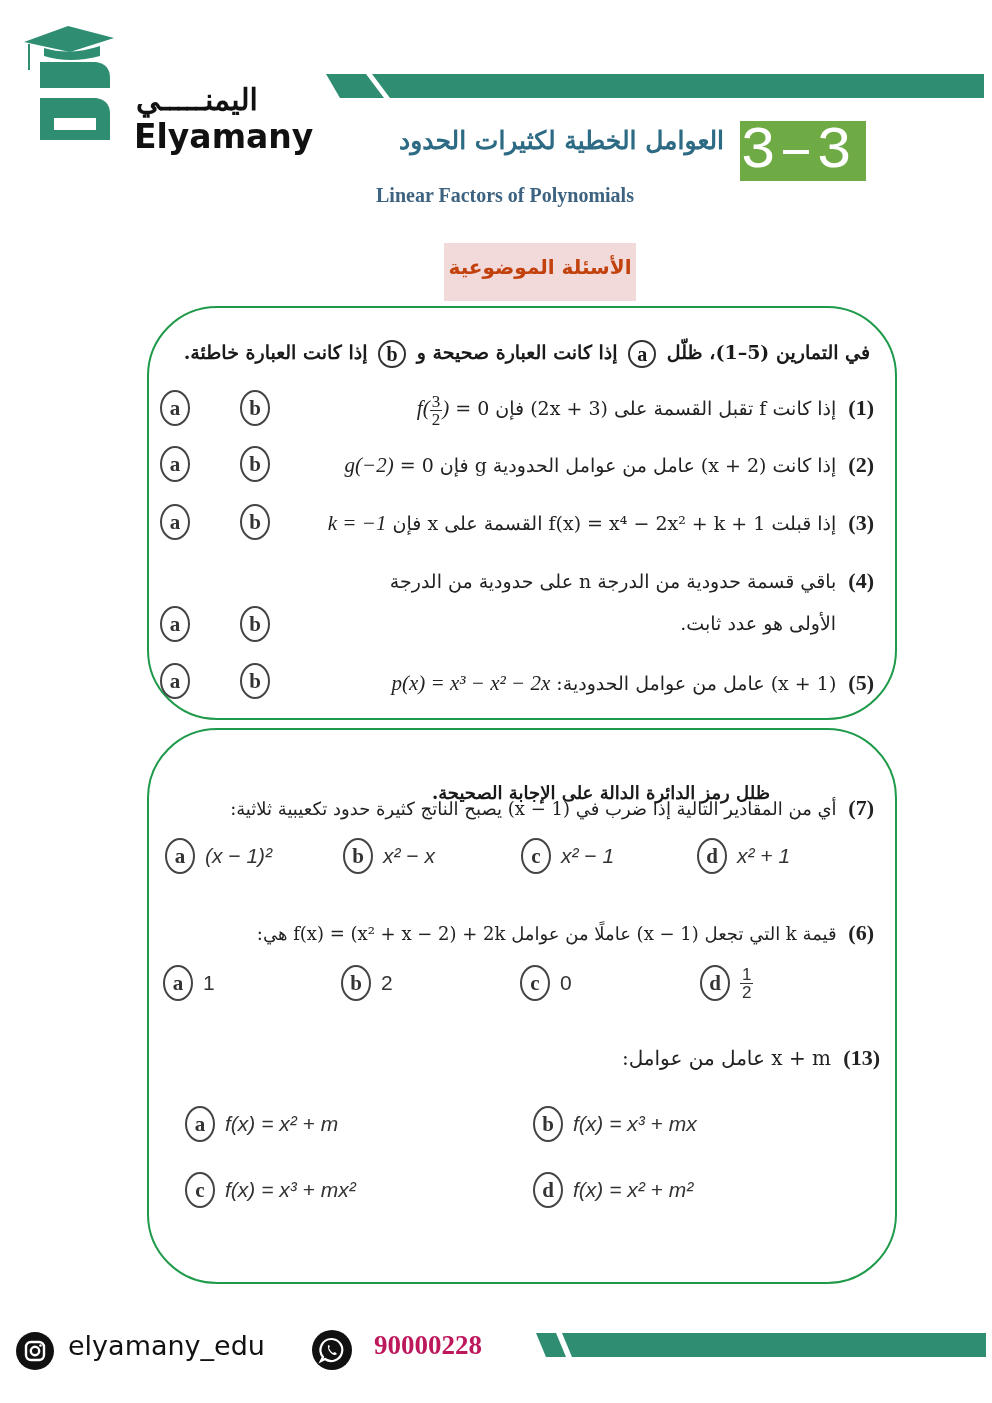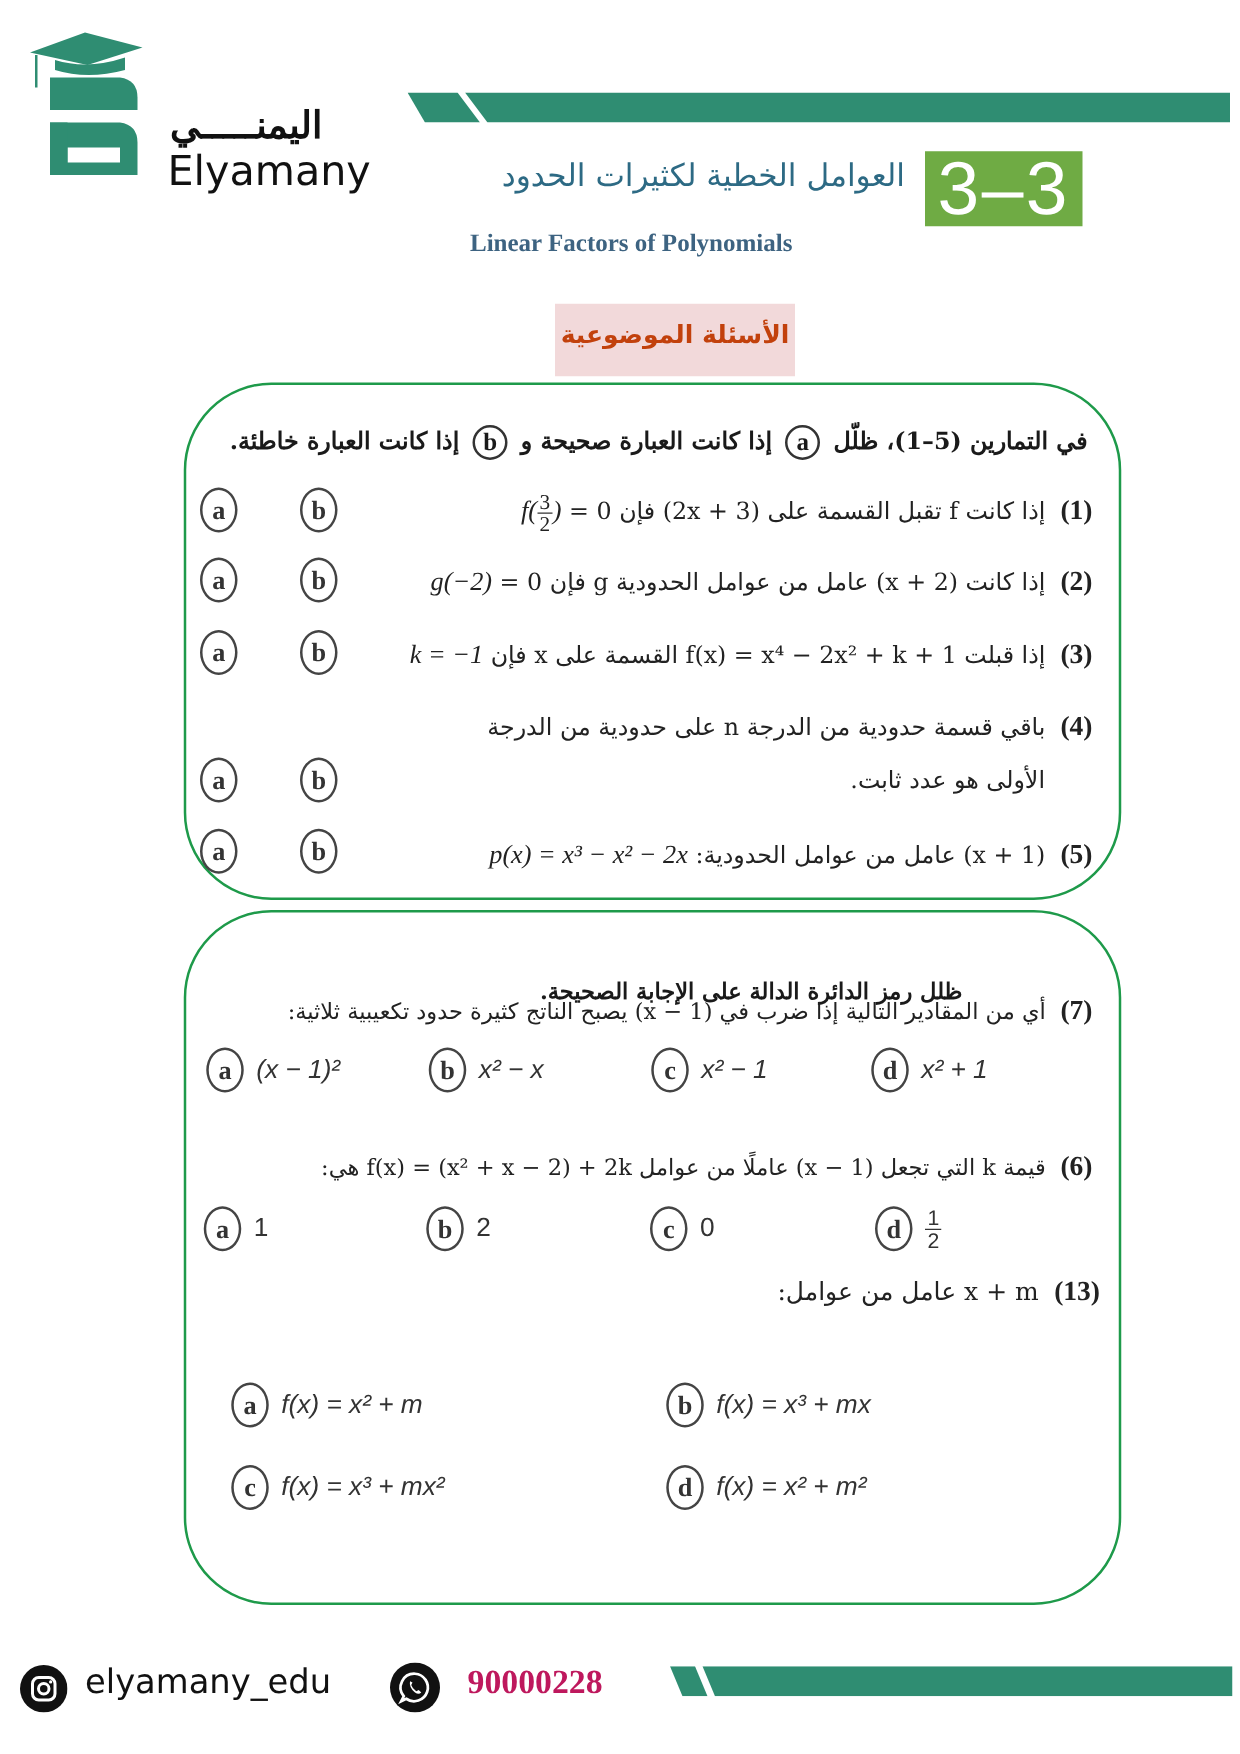--- a/index.html
+++ b/index.html
@@ -3,28 +3,28 @@
   <meta charset="utf-8">
   <style>
     * { box-sizing: border-box; margin: 0; padding: 0; }
     html, body { width: 992px; height: 1403px; background: #ffffff; overflow: hidden; }
     body { position: relative; font-family: "DejaVu Serif", serif; color: #222; }
 
     
     .logo { position: absolute; left: 18px; top: 20px; width: 270px; height: 130px; }
     .logo svg { position: absolute; left: 0; top: 0; }
     .logo-ar { position: absolute; left: 118px; top: 62px; font-family: Liberation Serif, serif; font-weight: bold; font-size: 30px; color: #111; direction: rtl; letter-spacing: 1px; text-align: center; }
-    .logo-en { position: absolute; left: 116px; top: 100px; font-family: "DejaVu Sans", sans-serif; font-weight: normal; font-size: 33px; color: #111; line-height: 1; }
+    .logo-en { position: absolute; left: 116px; top: 100px; font-family: "DejaVu Sans", sans-serif; font-weight: bold; font-size: 33px; color: #111; line-height: 1; }
 
     
     .top-band { position: absolute; left: 326px; top: 74px; width: 658px; height: 24px; }
 
     
-    .lesson-badge { position: absolute; left: 740px; top: 121px; width: 126px; height: 60px; background: #6fab44; color: #fff; font-family: Liberation Sans, sans-serif; font-size: 60px; line-height: 60px; text-align: center; letter-spacing: 2px; }
-    .title-ar { position: absolute; right: 268px; top: 126px; font-family: "DejaVu Serif", serif; font-weight: normal; font-size: 25px; color: #2d6a84; direction: rtl; white-space: nowrap; }
+    .lesson-badge { position: absolute; left: 740px; top: 121px; width: 126px; height: 60px; background: #6fab44; color: #fff; font-family: Liberation Mono, monospace; font-size: 60px; line-height: 60px; text-align: left; letter-spacing: 2px; }
+    .title-ar { position: absolute; right: 268px; top: 126px; font-family: "DejaVu Serif", serif; font-weight: bold; font-size: 25px; color: #2d6a84; direction: rtl; white-space: nowrap; }
     .title-en { position: absolute; left: 376px; top: 184px; font-family: "Liberation Serif", serif; font-weight: bold; font-size: 20px; color: #3d6381; white-space: nowrap; }
 
     .section-label { position: absolute; left: 444px; top: 243px; width: 192px; height: 58px; background: #f2d9da; color: #c2410c; font-family: "DejaVu Sans", sans-serif; font-weight: bold; font-size: 20px; text-align: center; line-height: 48px; direction: rtl; }
 
     
     .box { position: absolute; border: 2px solid #1e9a4a; border-radius: 70px; }
     .box1 { left: 147px; top: 306px; width: 750px; height: 414px; }
     .box2 { left: 147px; top: 728px; width: 750px; height: 556px; }
     .instr { position: absolute; right: 120px; white-space: nowrap; font-family: "DejaVu Serif", serif; font-weight: bold; font-size: 19px; color: #1a1a1a; direction: rtl; }
     .instr .circ { display: inline-block; width: 28px; height: 28px; border: 2px solid #333; border-radius: 50%; text-align: center; line-height: 24px; font-family: "Liberation Serif", serif; font-size: 20px; vertical-align: middle; margin: 0 4px; }
@@ -191,21 +191,21 @@
     <span class="txt up">0</span>
   </div>
 <div class="opt" style="left:700px; top:965px;">
     <span class="circ">d</span>
     <span class="txt up"><span class="frac">
         <span>1</span>
         <span>2</span>
       </span></span>
   </div>
 
-<div class="q" style="top:1020px; right:112px; font-size:20px;">
+<div class="q" style="top:1045px; right:112px; font-size:20px;">
   <span class="num">(13)</span>
   <span>x + m عامل من عوامل:</span>
 </div>
 <div class="opt" style="left:185px; top:1106px;">
     <span class="circ">a</span>
     <span class="txt">f(x) = x² + m</span>
   </div>
 <div class="opt" style="left:533px; top:1106px;">
     <span class="circ">b</span>
     <span class="txt">f(x) = x³ + mx</span>

